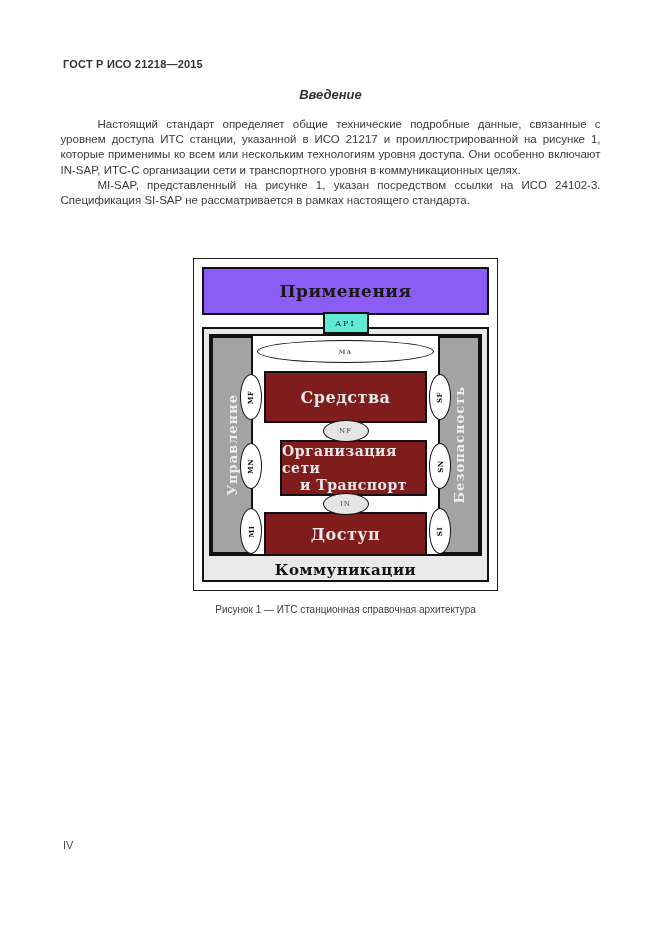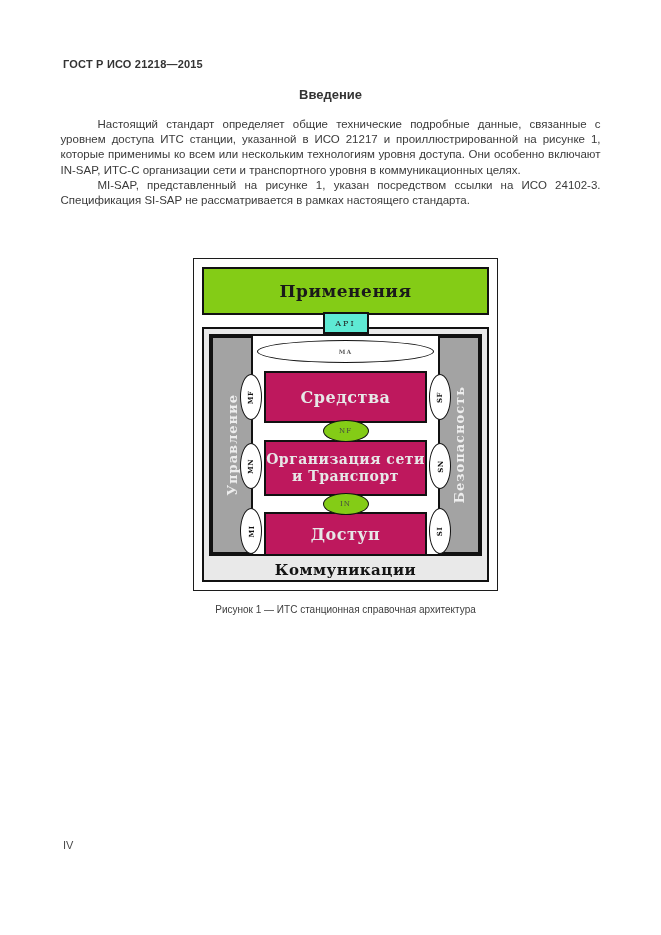--- a/index.html
+++ b/index.html
@@ -13,21 +13,21 @@
   }
 
   .doc-header {
     margin: 58px 0 0 63px;
     font-size: 11px; font-weight: bold; color: #333;
     letter-spacing: 0.2px;
   }
   .doc-title {
     margin-top: 17px;
     text-align: center;
-    font-size: 13px; font-weight: bold; color: #333;
+    font-size: 13px; font-weight: bold; color: #333; font-style: italic;
   }
   .content {
     width: 540px;
     margin: 15px auto 0 auto;
     font-size: 11.5px; line-height: 15.2px;
     text-align: justify;
     color: #3a3a3a;
   }
   .content p { margin: 0; text-indent: 37px; }
 
@@ -36,21 +36,21 @@
   .fig-border {
     border: 1px solid #1c1c1c;
     padding: 8px;
     background: #fff;
   }
   .fig-inner { position: relative; }
 
   .app-box {
     height: 48px; box-sizing: border-box;
     border: 2px solid #111;
-    background: #84cc16;
+    background: #8b5cf6;
     display: flex; align-items: center; justify-content: center;
     font-family: "DejaVu Serif", serif;
     font-weight: bold; font-size: 17px; color: #1a1a1a;
     letter-spacing: 0.5px;
   }
   .seam { height: 12px; }
   .api-box {
     position: absolute; top: 45px; left: 50%; transform: translateX(-50%);
     width: 46px; height: 22px; box-sizing: border-box;
     background: #5eead4; border: 2px solid #111; z-index: 5;
@@ -92,29 +92,29 @@
     margin: 4px -7px 0 -7px; height: 23px; box-sizing: border-box;
     background: #fff; border: 1px solid #111; border-radius: 50%;
     display: flex; align-items: center; justify-content: center;
     font-family: "DejaVu Serif", serif;
     font-size: 6px; font-weight: bold; color: #555; letter-spacing: 1px;
     position: relative; z-index: 2;
   }
 
   .layer-box {
     box-sizing: border-box;
-    background: #be185d;
+    background: #7f1d1d;
     border: 2px solid #111;
     display: flex; flex-direction: column; align-items: center; justify-content: center;
     font-family: "DejaVu Serif", serif;
     font-weight: bold; color: #e7e7e7;
     letter-spacing: 0.5px;
   }
   .layer-facilities { margin-top: 8px;  height: 52px; font-size: 16px; }
-  .layer-network    { margin-top: 17px; height: 56px; font-size: 14px; line-height: 17px; }
+  .layer-network    { margin-top: 17px; height: 56px; font-size: 14px; line-height: 17px; margin-left: 16px; }
   .layer-access     { margin-top: 16px; height: 44px; font-size: 16px; }
 
   .sap-v {
     position: absolute;
     width: 22px; height: 46px; box-sizing: border-box;
     background: #fff; border: 1.5px solid #111; border-radius: 50%;
     display: flex; align-items: center; justify-content: center;
     z-index: 3;
   }
   .sap-v span {
@@ -124,21 +124,21 @@
   }
   .sap-left  { left: 29px; }
   .sap-right { right: 29px; }
   .sap-row1 { top: 38px; }
   .sap-row2 { top: 107px; }
   .sap-row3 { top: 172px; }
 
   .sap-h {
     position: absolute; left: 50%; transform: translateX(-50%);
     width: 46px; height: 22px; box-sizing: border-box;
-    background: #84cc16; border: 1.5px solid #111; border-radius: 50%;
+    background: #e5e5e5; border: 1.5px solid #111; border-radius: 50%;
     display: flex; align-items: center; justify-content: center;
     font-family: "DejaVu Serif", serif;
     font-size: 7px; color: #444; letter-spacing: 1px;
     z-index: 3;
   }
   .sap-nf { top: 84px; }
   .sap-in { top: 157px; }
 
   .komm-label {
     height: 28px;

